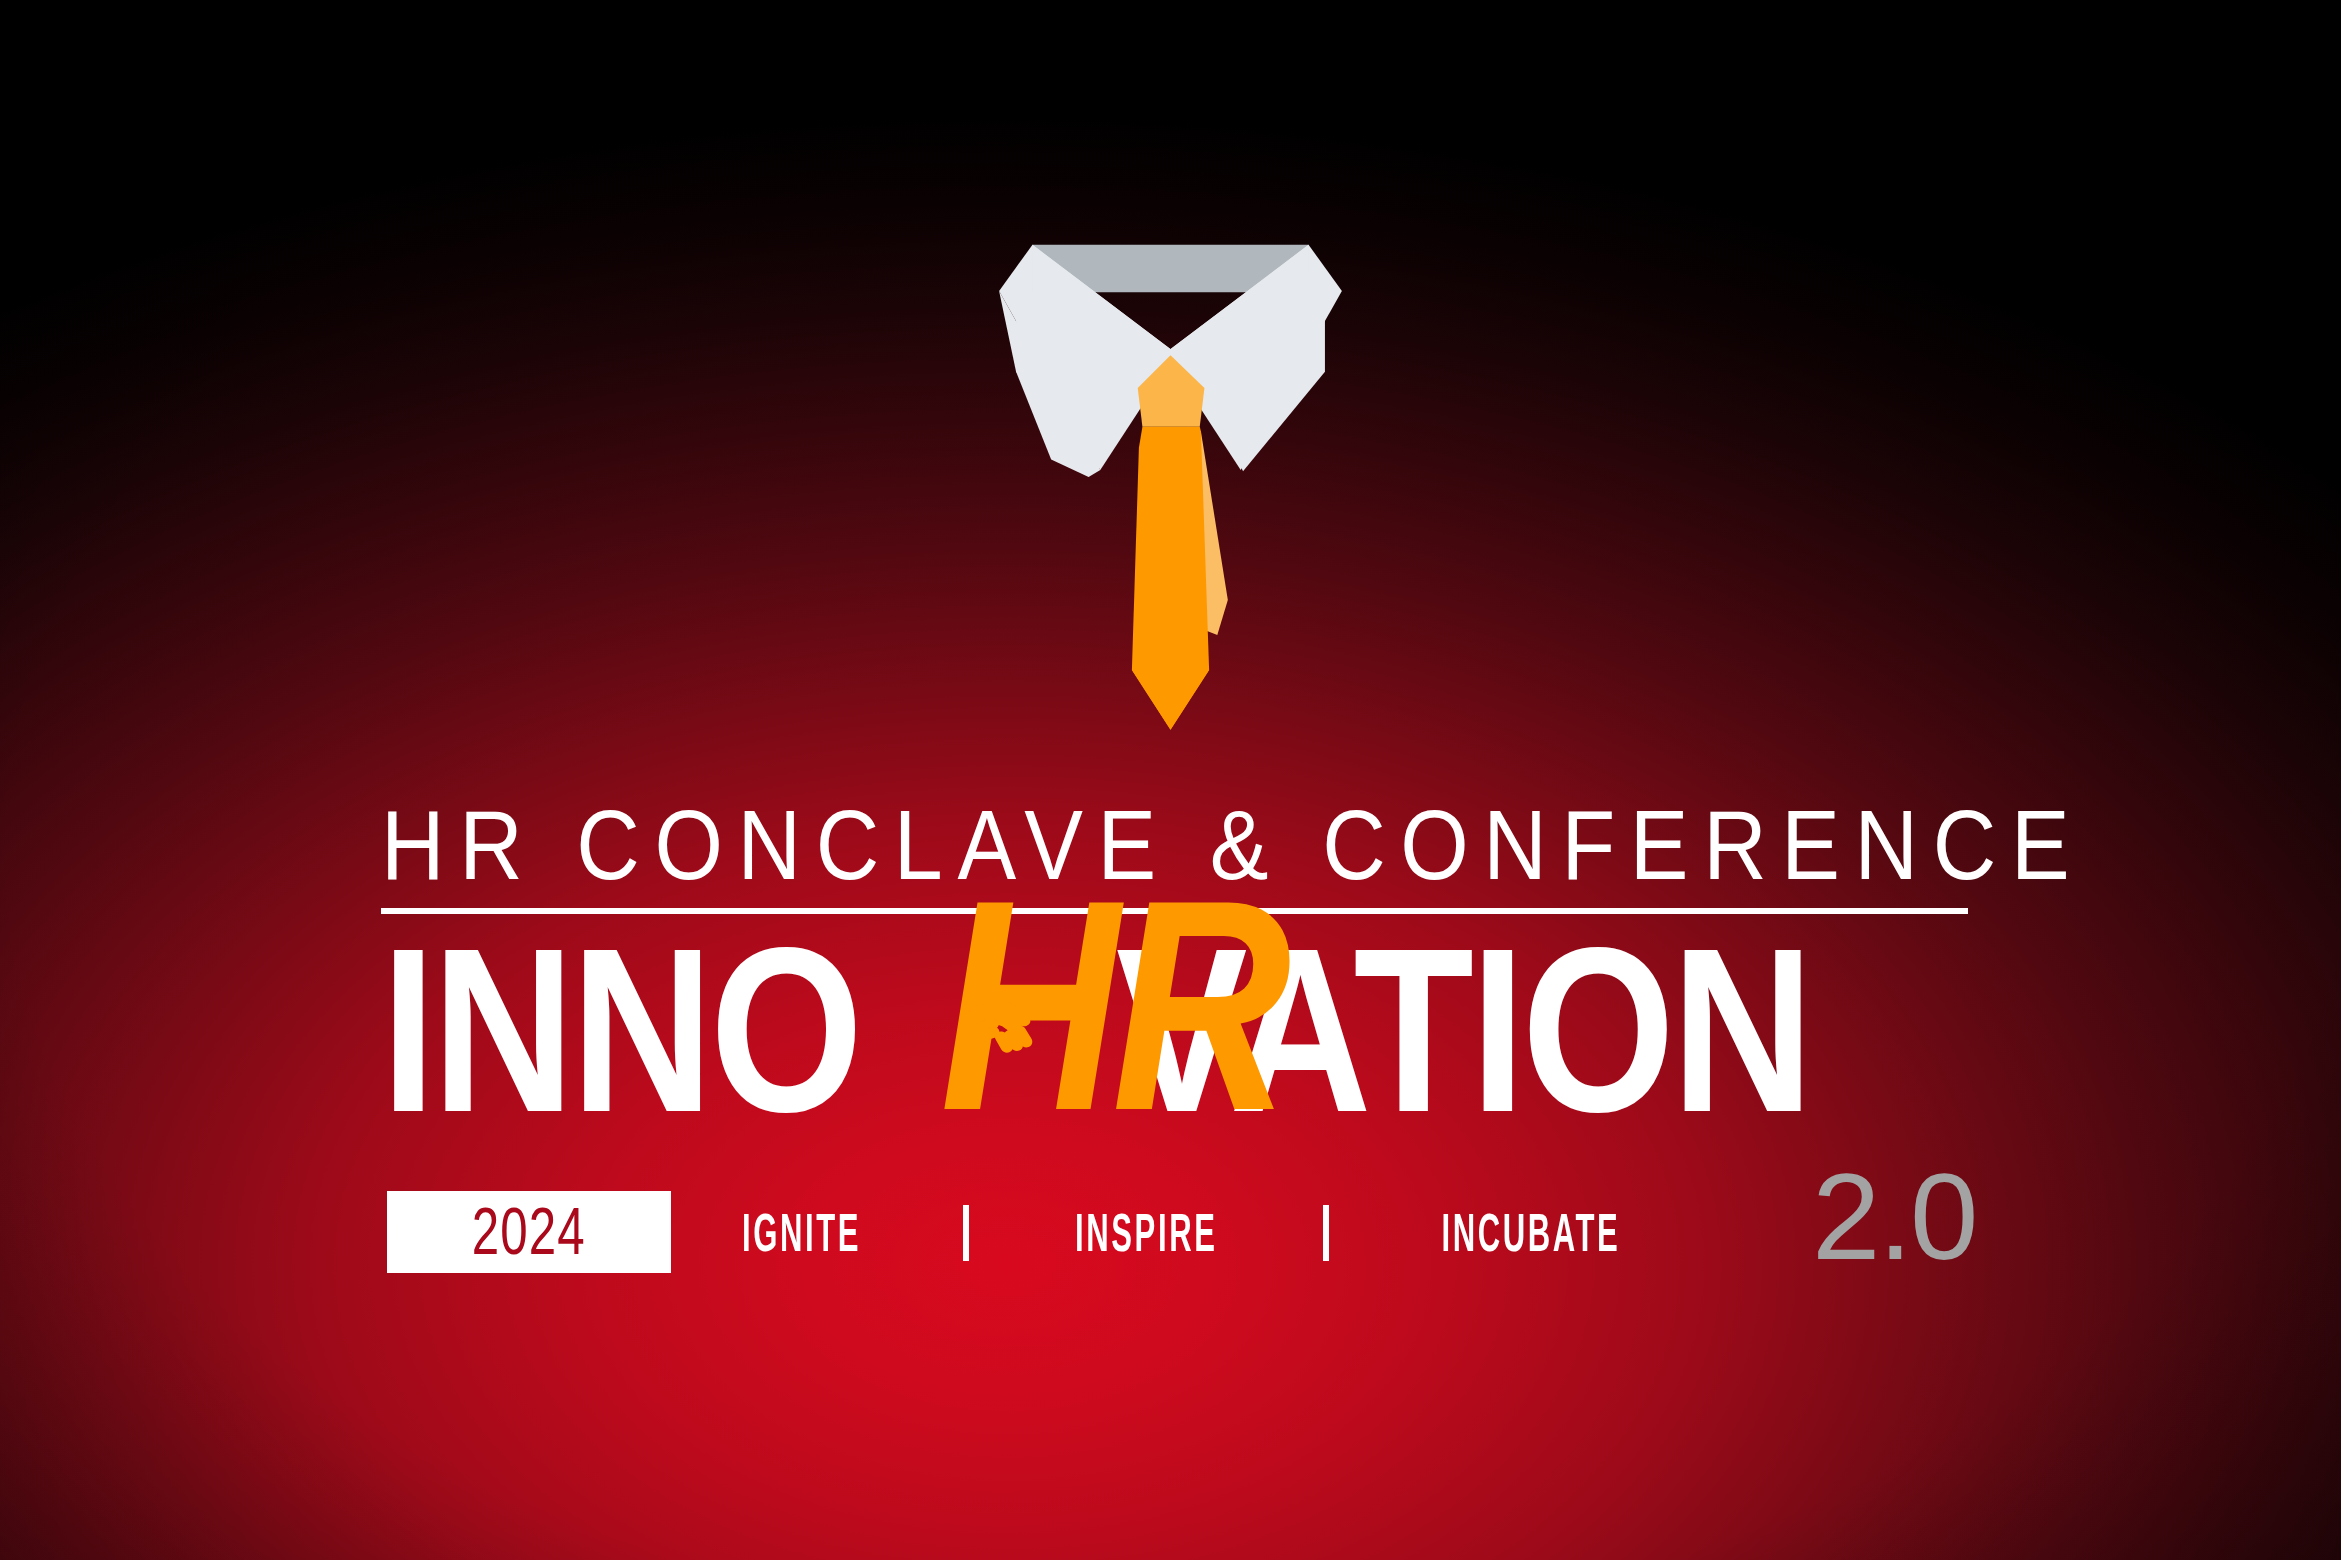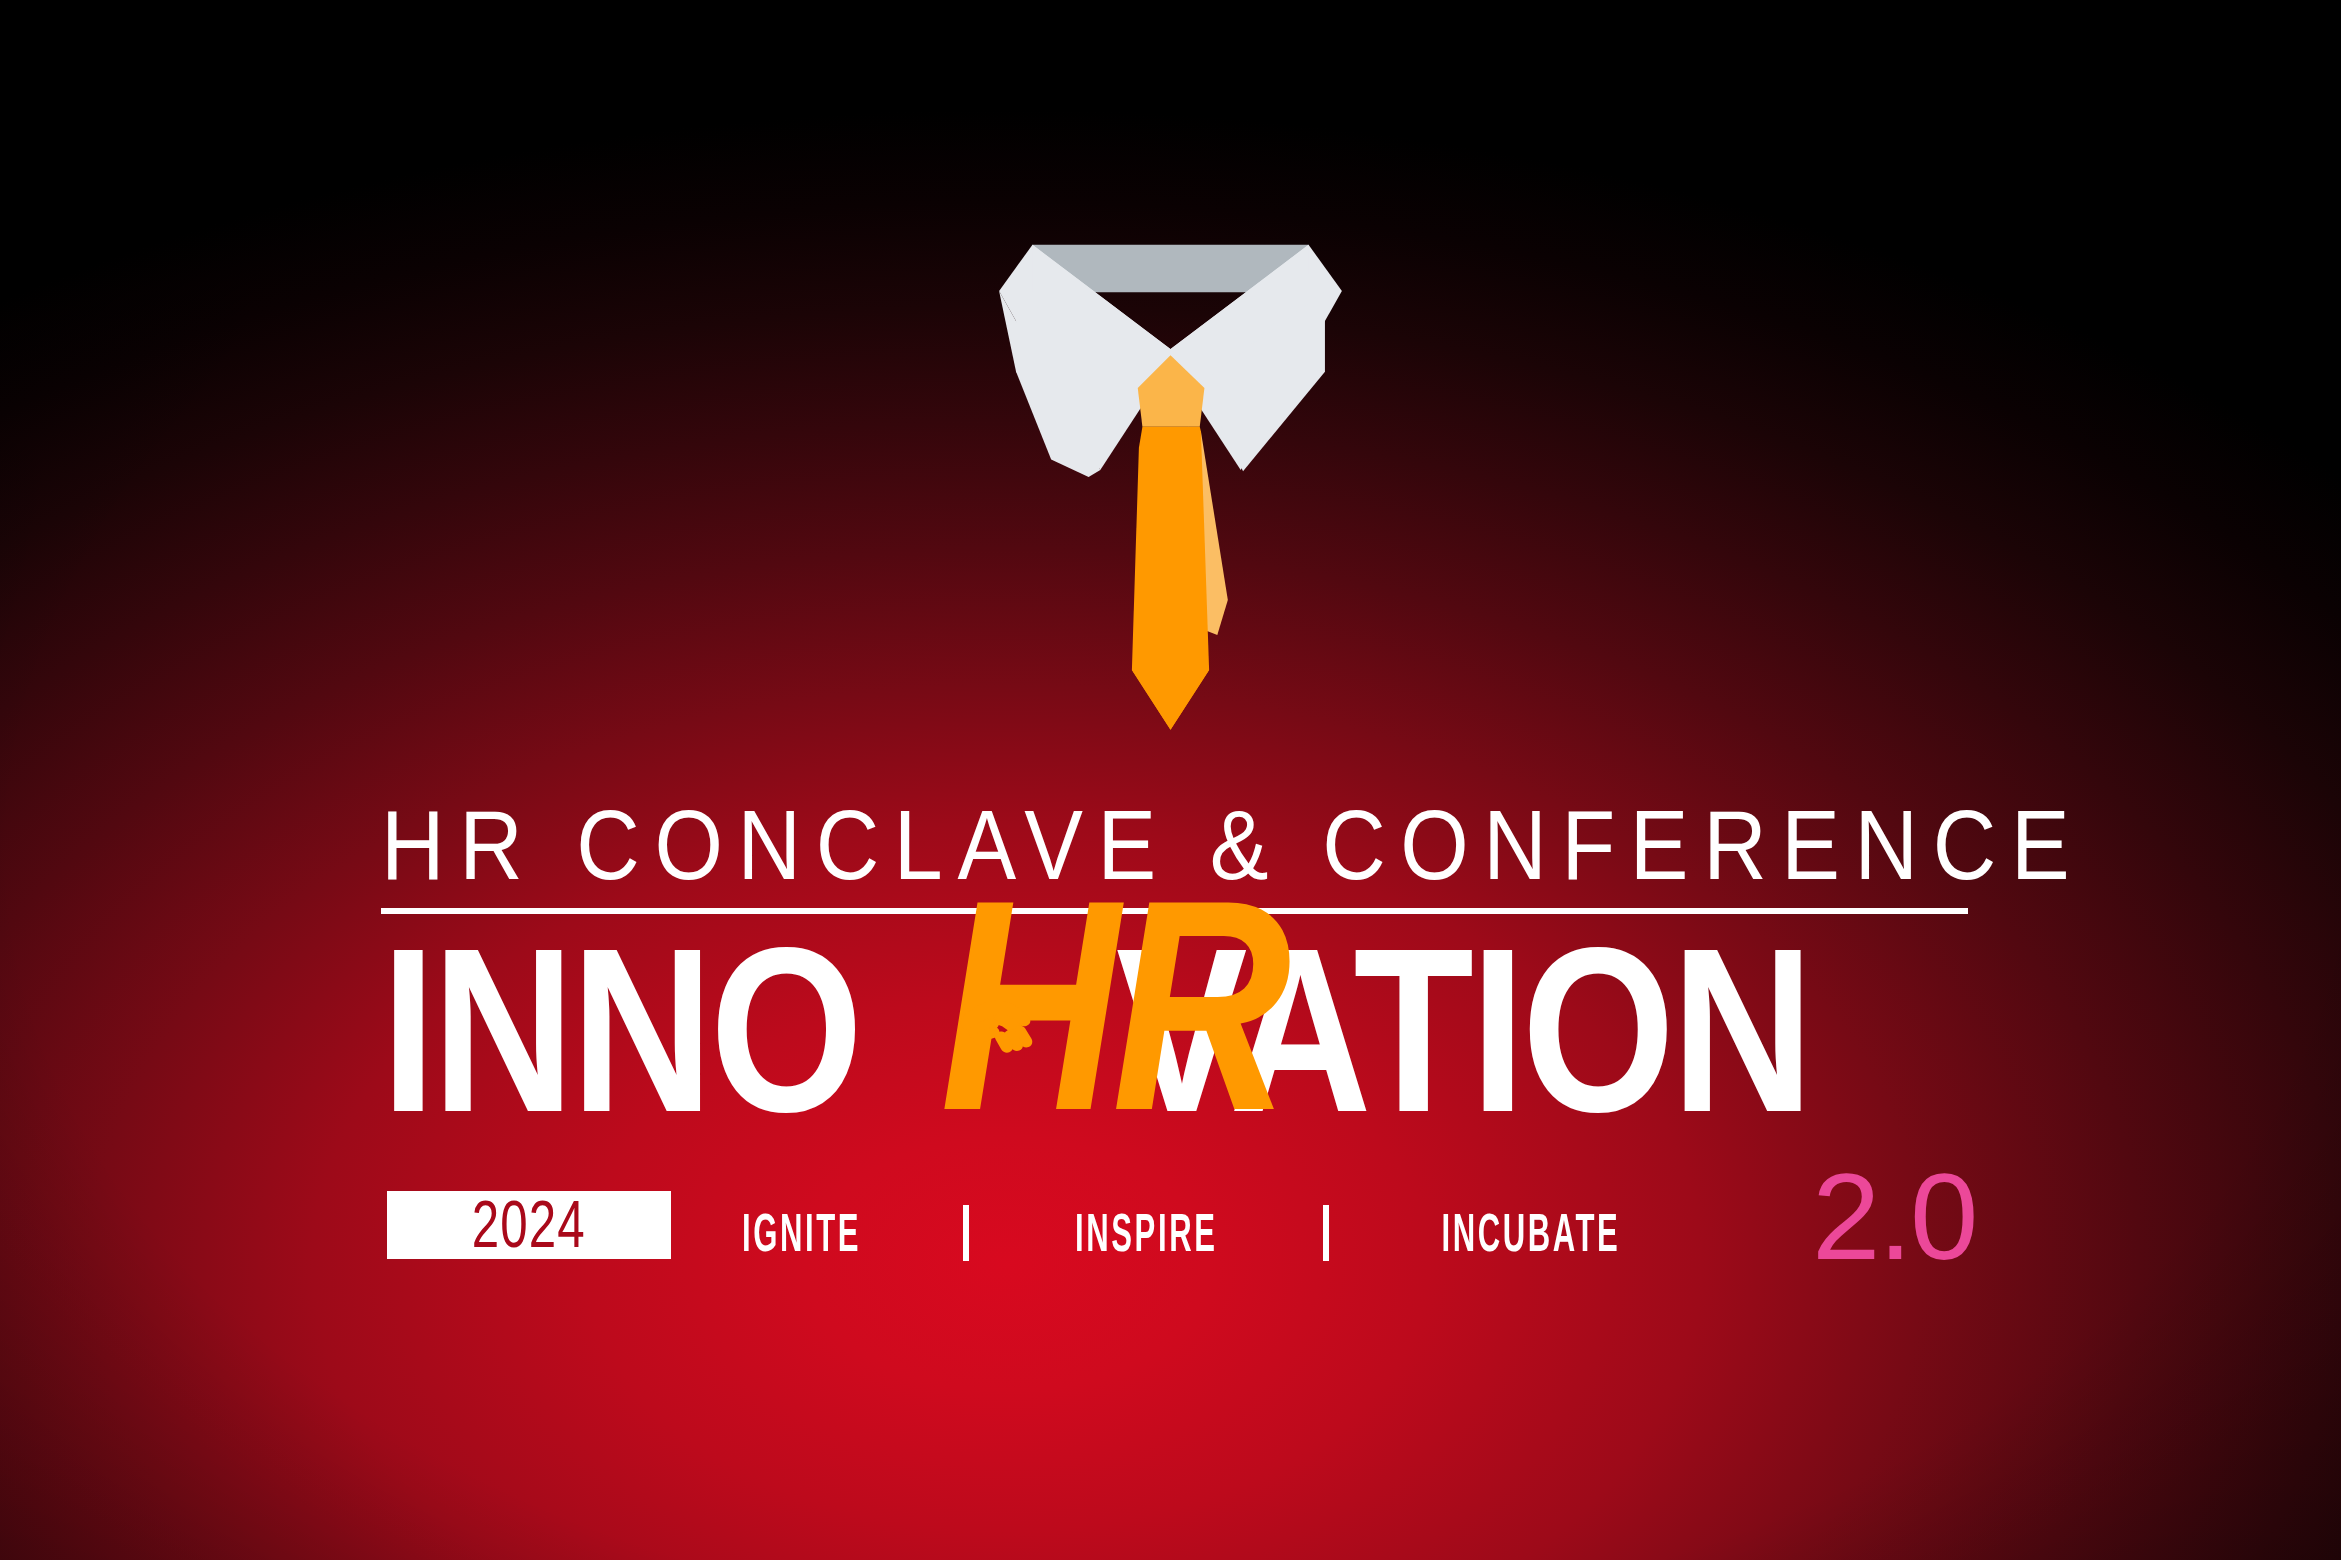--- a/index.html
+++ b/index.html
@@ -149,21 +149,21 @@
   #bottom-row {
     position: relative;
     margin-top: 69px;
     height: 88px;
   }
   #year-badge {
     position: absolute;
     left: 5.9px;
     top: 0px;
     width: 284px;
-    height: 68px;
+    height: 82px;
     background: #ffffff;
     display: flex;
     align-items: center;
     justify-content: center;
   }
   #year-text {
     color: #a9091a;
     font-size: 56px;
     font-weight: 400;
     letter-spacing: 1.2px;
@@ -192,21 +192,21 @@
     width: 5.9px;
     height: 56px;
     background: #ffffff;
     margin: 0 69px;
     flex: none;
   }
   #version-badge {
     position: absolute;
     right: -8.2px;
     top: -36px;
-    color: #ec4899;
+    color: #a3a3a3;
     font-size: 123px;
     font-weight: 300;
     letter-spacing: -2.3px;
     line-height: 1;
     white-space: nowrap;
   }
 </style>
 </head>
 <body>
 

